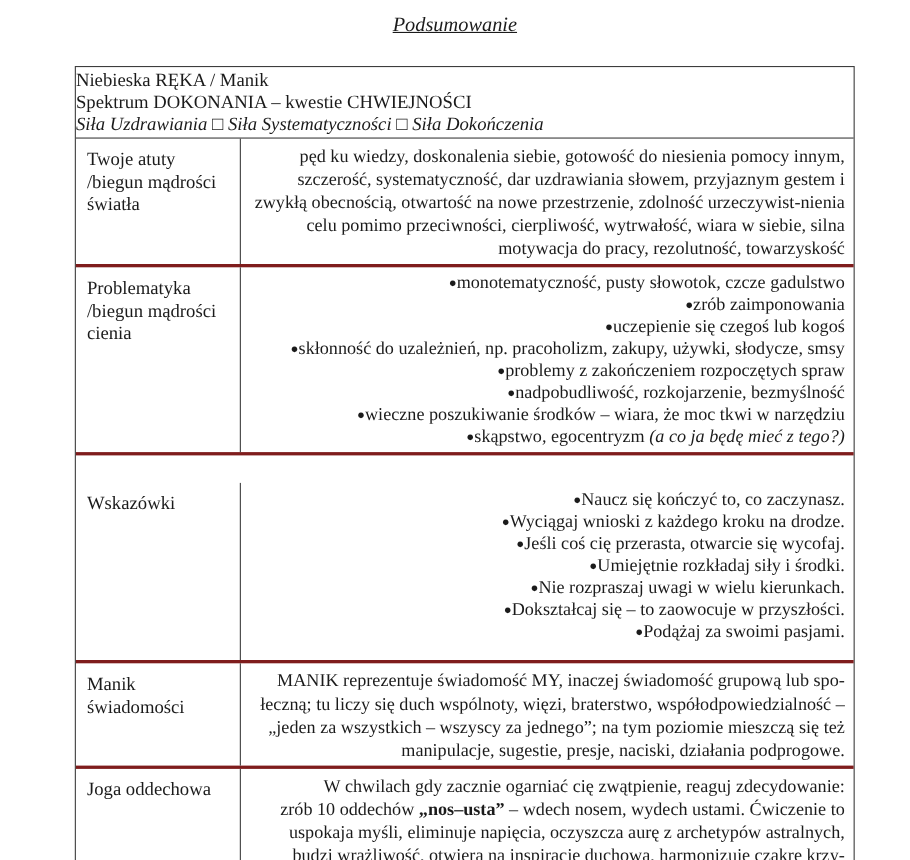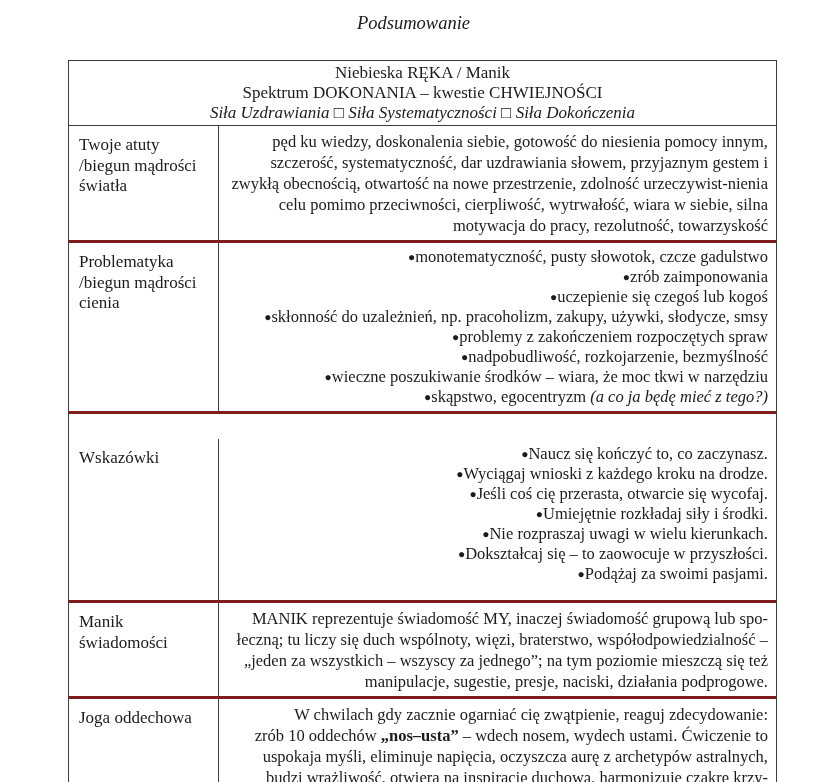--- a/index.html
+++ b/index.html
@@ -13,32 +13,32 @@
     font-family: "Liberation Serif", "DejaVu Serif", serif;
     overflow: hidden;
   }
   .doc-title {
     text-align: center;
     padding-top: 13px;
     height: 60px;
     font-size: 18.5px;
     font-style: italic;
   }
-  .doc-title span { }
+  .doc-title span { text-decoration: underline; }
   .summary-table {
     position: absolute;
     left: 68px;
     top: 60px;
     width: 709px;
     border: 1px solid #3d3d3d;
   }
   .t-header {
     border-bottom: 1px solid #3d3d3d;
     min-height: 62px;
-    text-align: center;
+    text-align: left;
     font-size: 17px;
     line-height: 20px;
     padding-top: 2px;
     padding-bottom: 2px;
   }
   .t-header .hl3 { font-style: italic; }
   .t-row {
     display: grid;
     grid-template-columns: 150px 1fr;
     border-bottom: 3px solid #7f1d1d;

